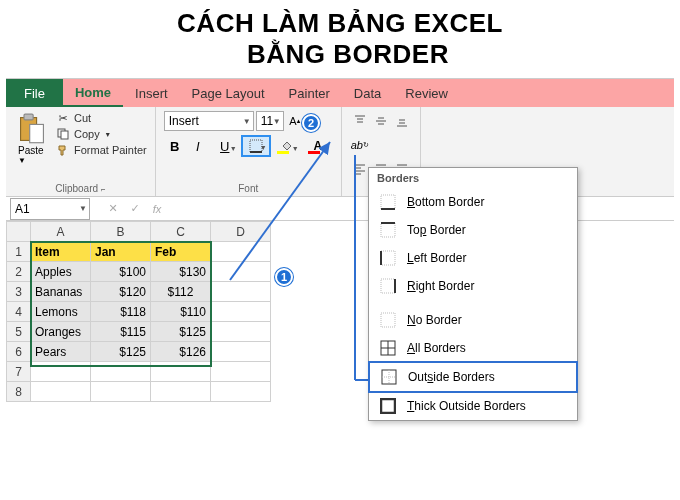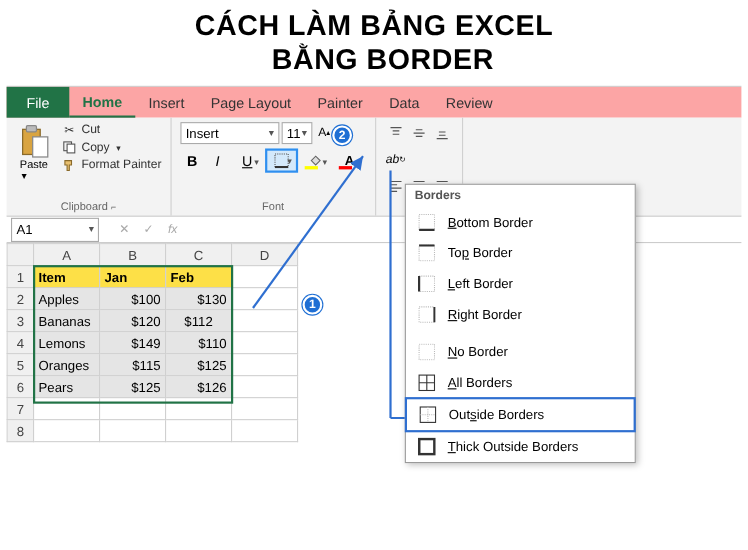--- a/index.html
+++ b/index.html
@@ -278,21 +278,21 @@
       <tr>
         <th class="row-hdr">3</th>
         <td class="cell sel">Bananas</td>
         <td class="cell sel" style="text-align:right;">$120</td>
         <td class="cell sel" style="text-align:center;">$112</td>
         <td class="cell"></td>
       </tr>
       <tr>
         <th class="row-hdr">4</th>
         <td class="cell sel">Lemons</td>
-        <td class="cell sel" style="text-align:right;">$149</td>
+        <td class="cell sel" style="text-align:right;">$118</td>
         <td class="cell sel" style="text-align:right;">$110</td>
         <td class="cell"></td>
       </tr>
       <tr>
         <th class="row-hdr">5</th>
         <td class="cell sel">Oranges</td>
         <td class="cell sel" style="text-align:right;">$115</td>
         <td class="cell sel" style="text-align:right;">$125</td>
         <td class="cell"></td>
       </tr>

